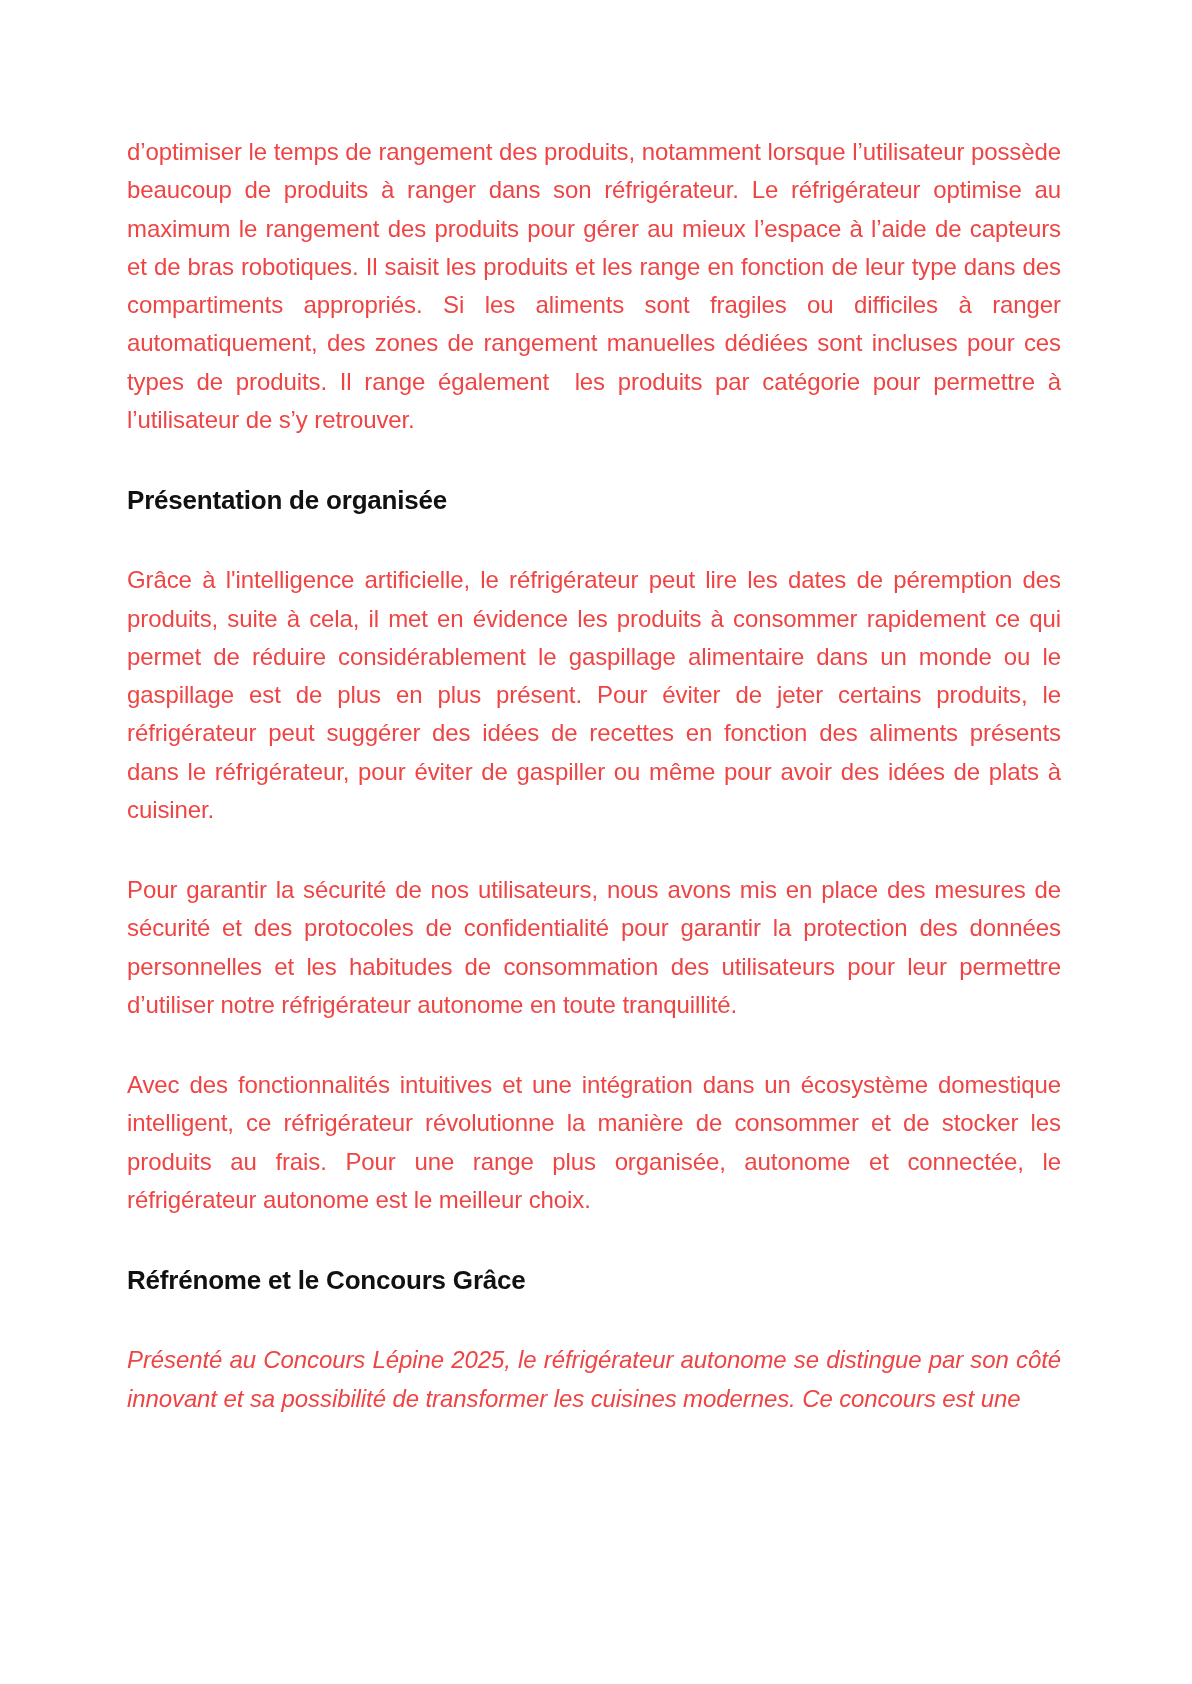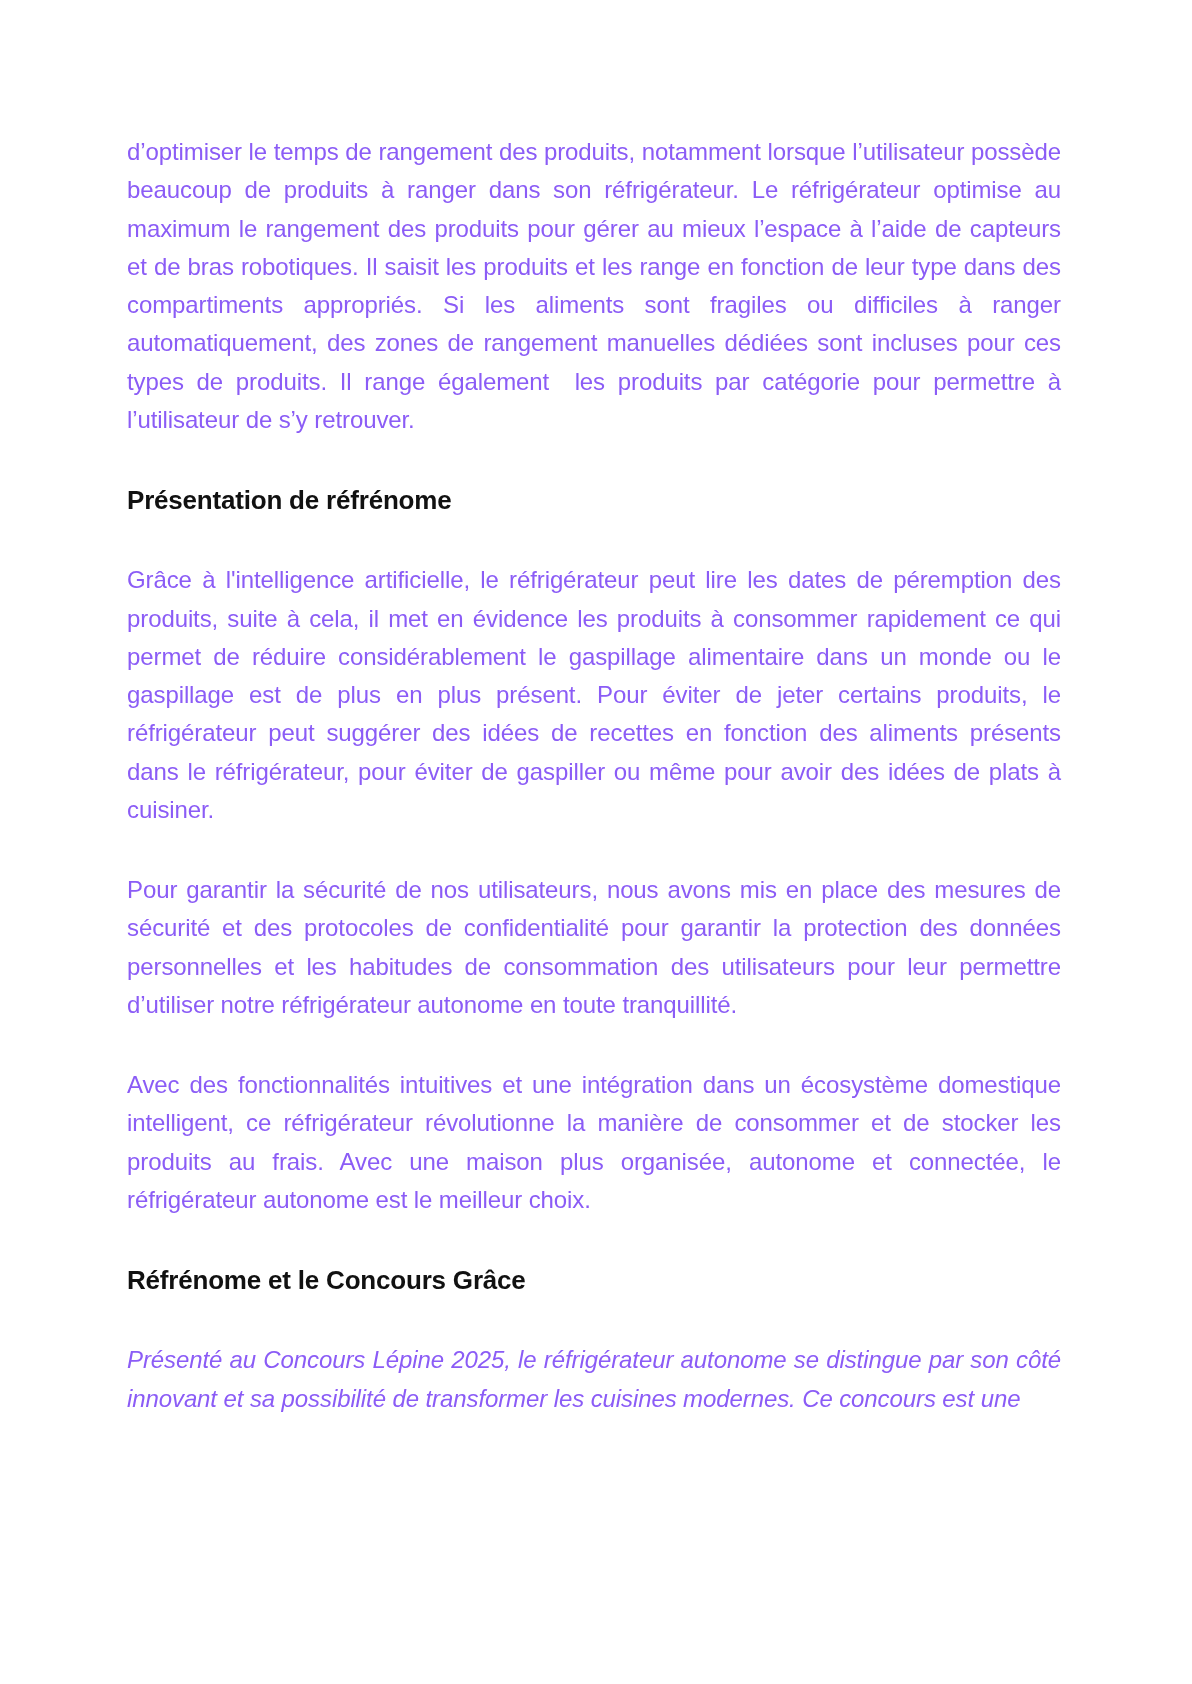--- a/index.html
+++ b/index.html
@@ -15,21 +15,21 @@
     background: #ffffff;
     padding: 133px 131px 40px 127px;
     overflow: hidden;
     font-family: "Liberation Sans", "DejaVu Sans", sans-serif;
   }
   .doc-body p.para {
     margin: 0 0 42px 0;
     font-size: 24px;
     line-height: 38.25px;
     letter-spacing: -0.1px;
-    color: #8b5cf6;
+    color: #ef4444;
     text-align: justify;
     white-space: pre-wrap;
   }
   .doc-body h2.heading {
     margin: 0 0 42px 0;
     font-size: 26px;
     line-height: 38.25px;
     letter-spacing: -0.2px;
     font-weight: 700;
     color: #111111;
@@ -41,25 +41,25 @@
   }
 </style>
 </head>
 <body>
 
 <div class="page">
   <div class="doc-body">
     <p class="para">d’optimiser le temps de rangement des produits, notamment lorsque l’utilisateur possède beaucoup de produits à ranger dans son réfrigérateur. Le réfrigérateur optimise au maximum le rangement des produits pour gérer au mieux l’espace à l’aide de capteurs et de bras robotiques. Il saisit les produits et les range en fonction de leur type dans des compartiments appropriés. Si les aliments sont fragiles ou difficiles à ranger automatiquement, des zones de rangement manuelles dédiées sont incluses pour ces types de produits. Il range également  les produits par catégorie pour permettre à l’utilisateur de s’y retrouver.</p>
 
 
-    <h2 class="heading">Présentation de réfrénome</h2>
+    <h2 class="heading">Présentation de organisée</h2>
 
     <p class="para">Grâce à l'intelligence artificielle, le réfrigérateur peut lire les dates de péremption des produits, suite à cela, il met en évidence les produits à consommer rapidement ce qui permet de réduire considérablement le gaspillage alimentaire dans un monde ou le gaspillage est de plus en plus présent. Pour éviter de jeter certains produits, le réfrigérateur peut suggérer des idées de recettes en fonction des aliments présents dans le réfrigérateur, pour éviter de gaspiller ou même pour avoir des idées de plats à cuisiner.</p>
 
     <p class="para">Pour garantir la sécurité de nos utilisateurs, nous avons mis en place des mesures de sécurité et des protocoles de confidentialité pour garantir la protection des données personnelles et les habitudes de consommation des utilisateurs pour leur permettre d’utiliser notre réfrigérateur autonome en toute tranquillité.</p>
 
-    <p class="para">Avec des fonctionnalités intuitives et une intégration dans un écosystème domestique intelligent, ce réfrigérateur révolutionne la manière de consommer et de stocker les produits au frais. Avec une maison plus organisée, autonome et connectée, le réfrigérateur autonome est le meilleur choix.</p>
+    <p class="para">Avec des fonctionnalités intuitives et une intégration dans un écosystème domestique intelligent, ce réfrigérateur révolutionne la manière de consommer et de stocker les produits au frais. Pour une range plus organisée, autonome et connectée, le réfrigérateur autonome est le meilleur choix.</p>
 
     <h2 class="heading">Réfrénome et le Concours Grâce</h2>
 
     <p class="para">Présenté au Concours Lépine 2025, le réfrigérateur autonome se distingue par son côté innovant et sa possibilité de transformer les cuisines modernes. Ce concours est une</p>
   </div>
 </div>
 
 </body></html>

